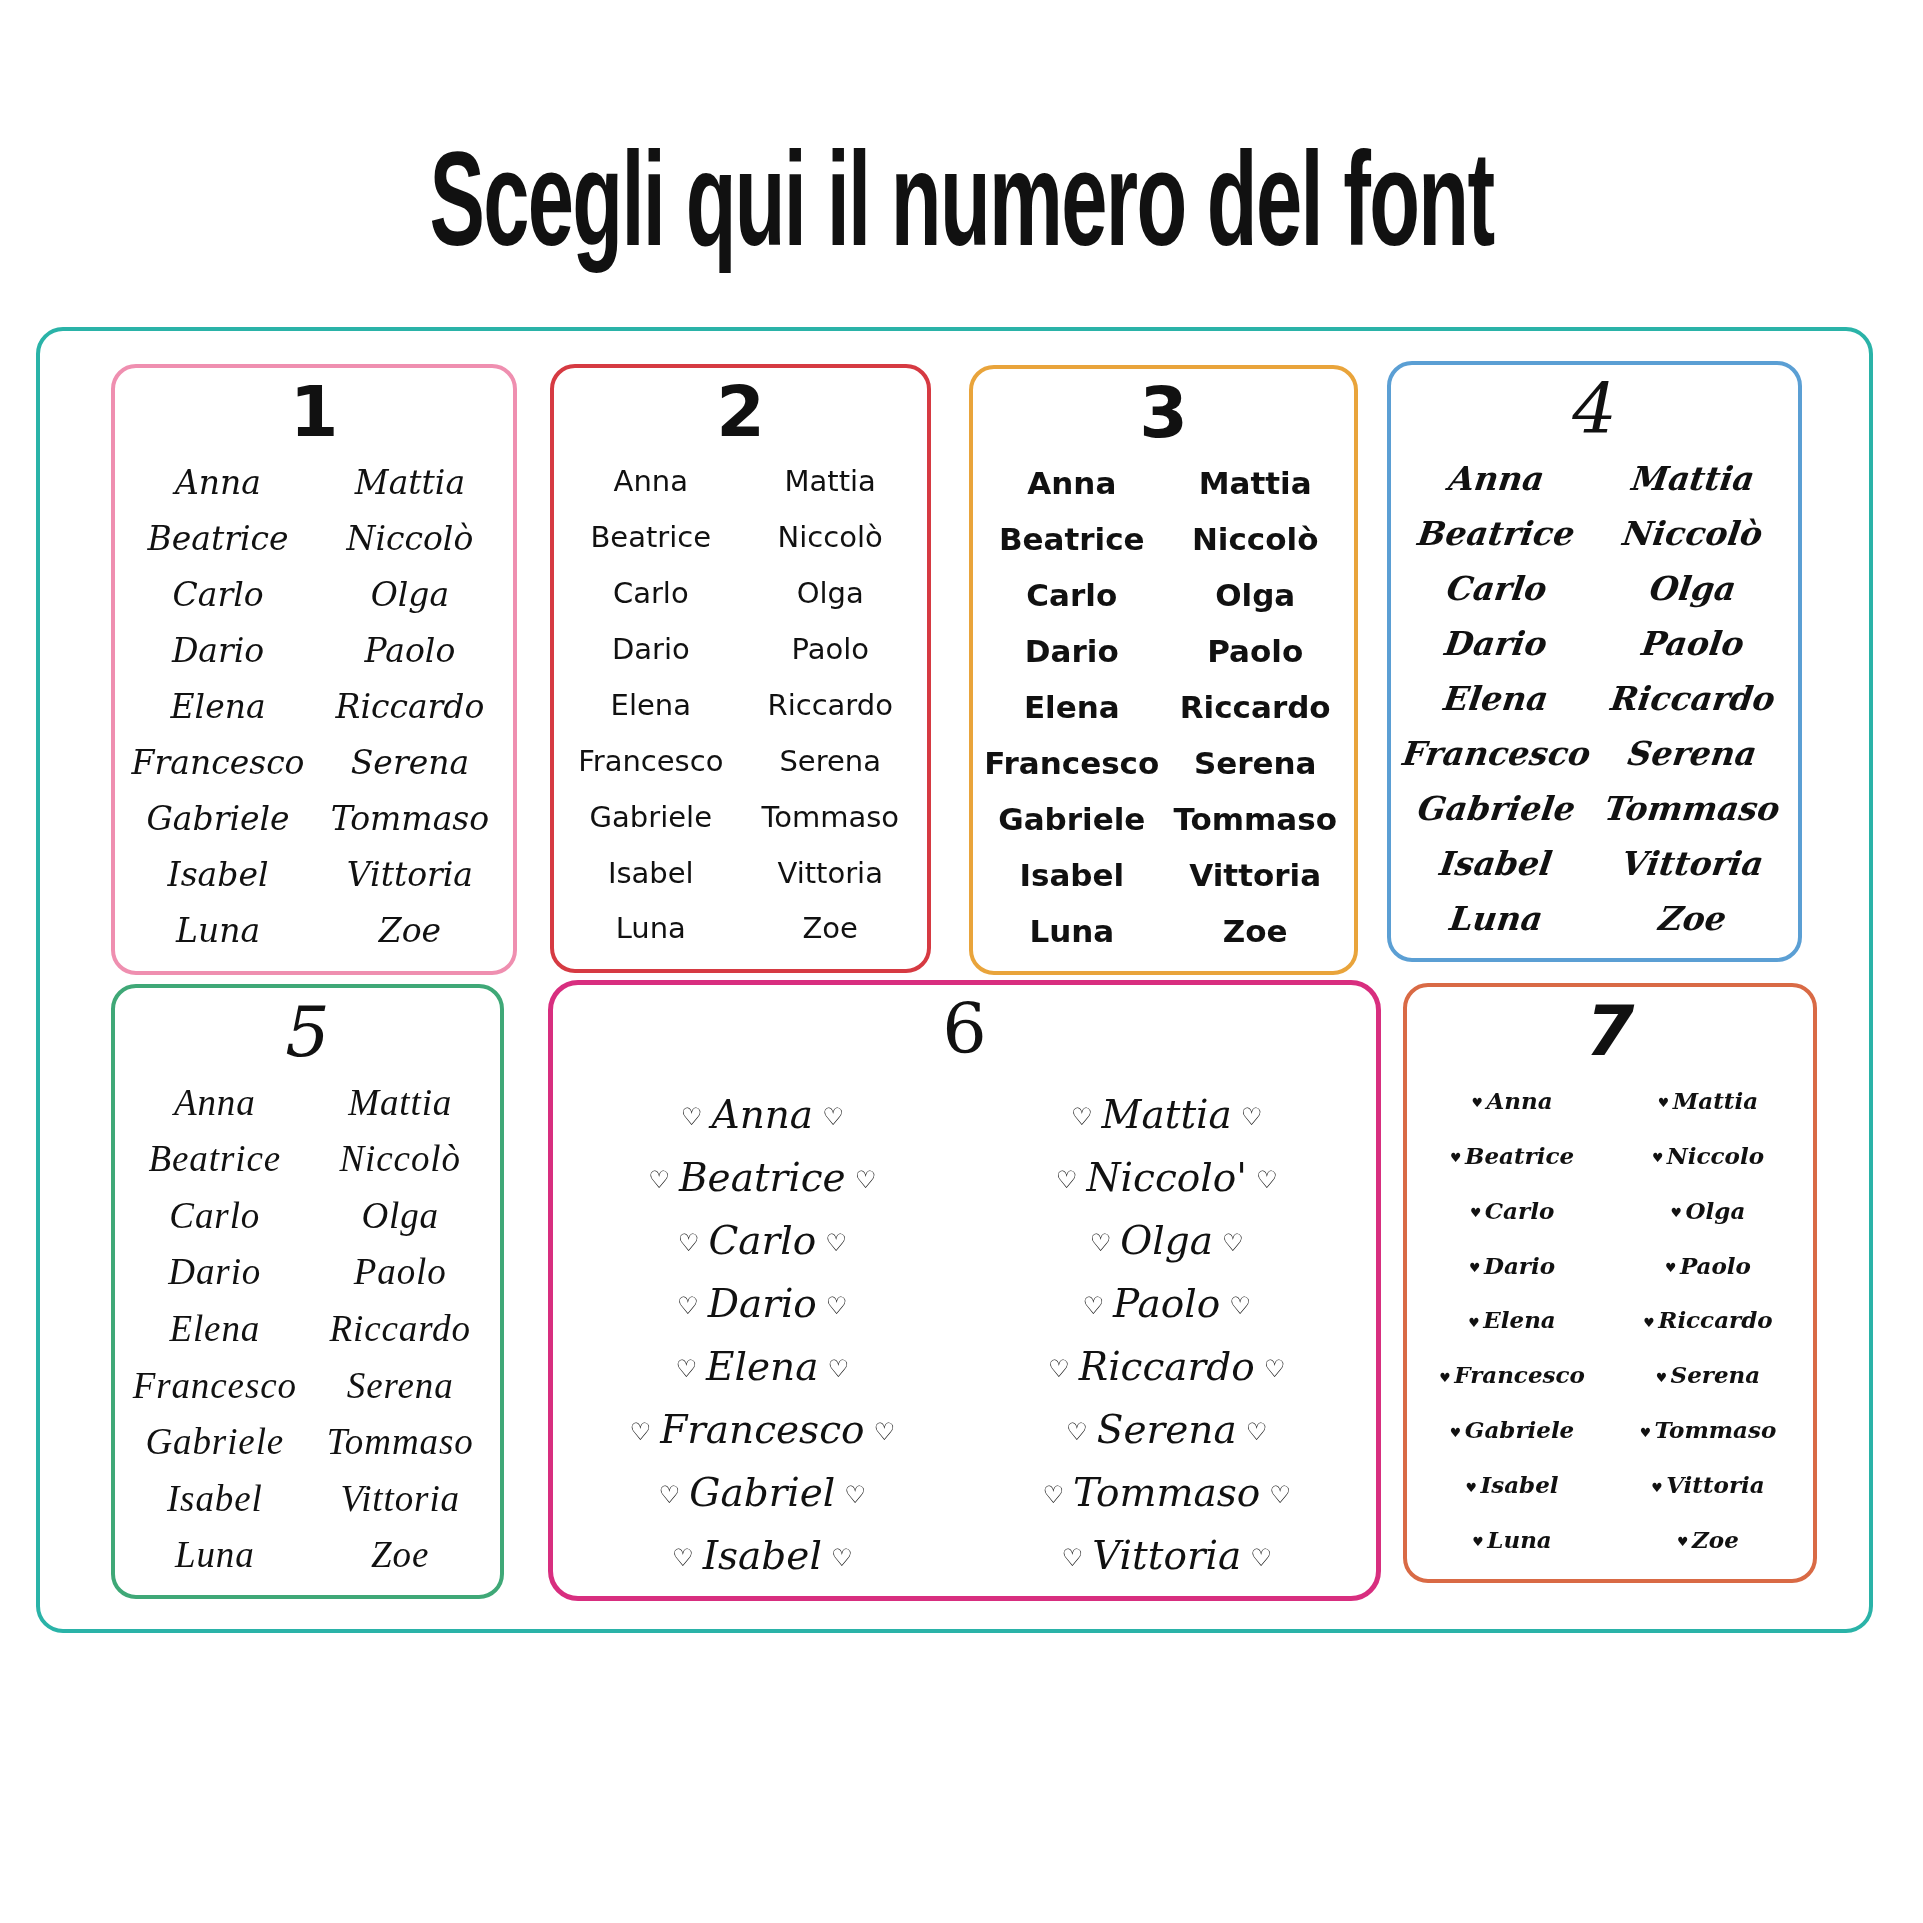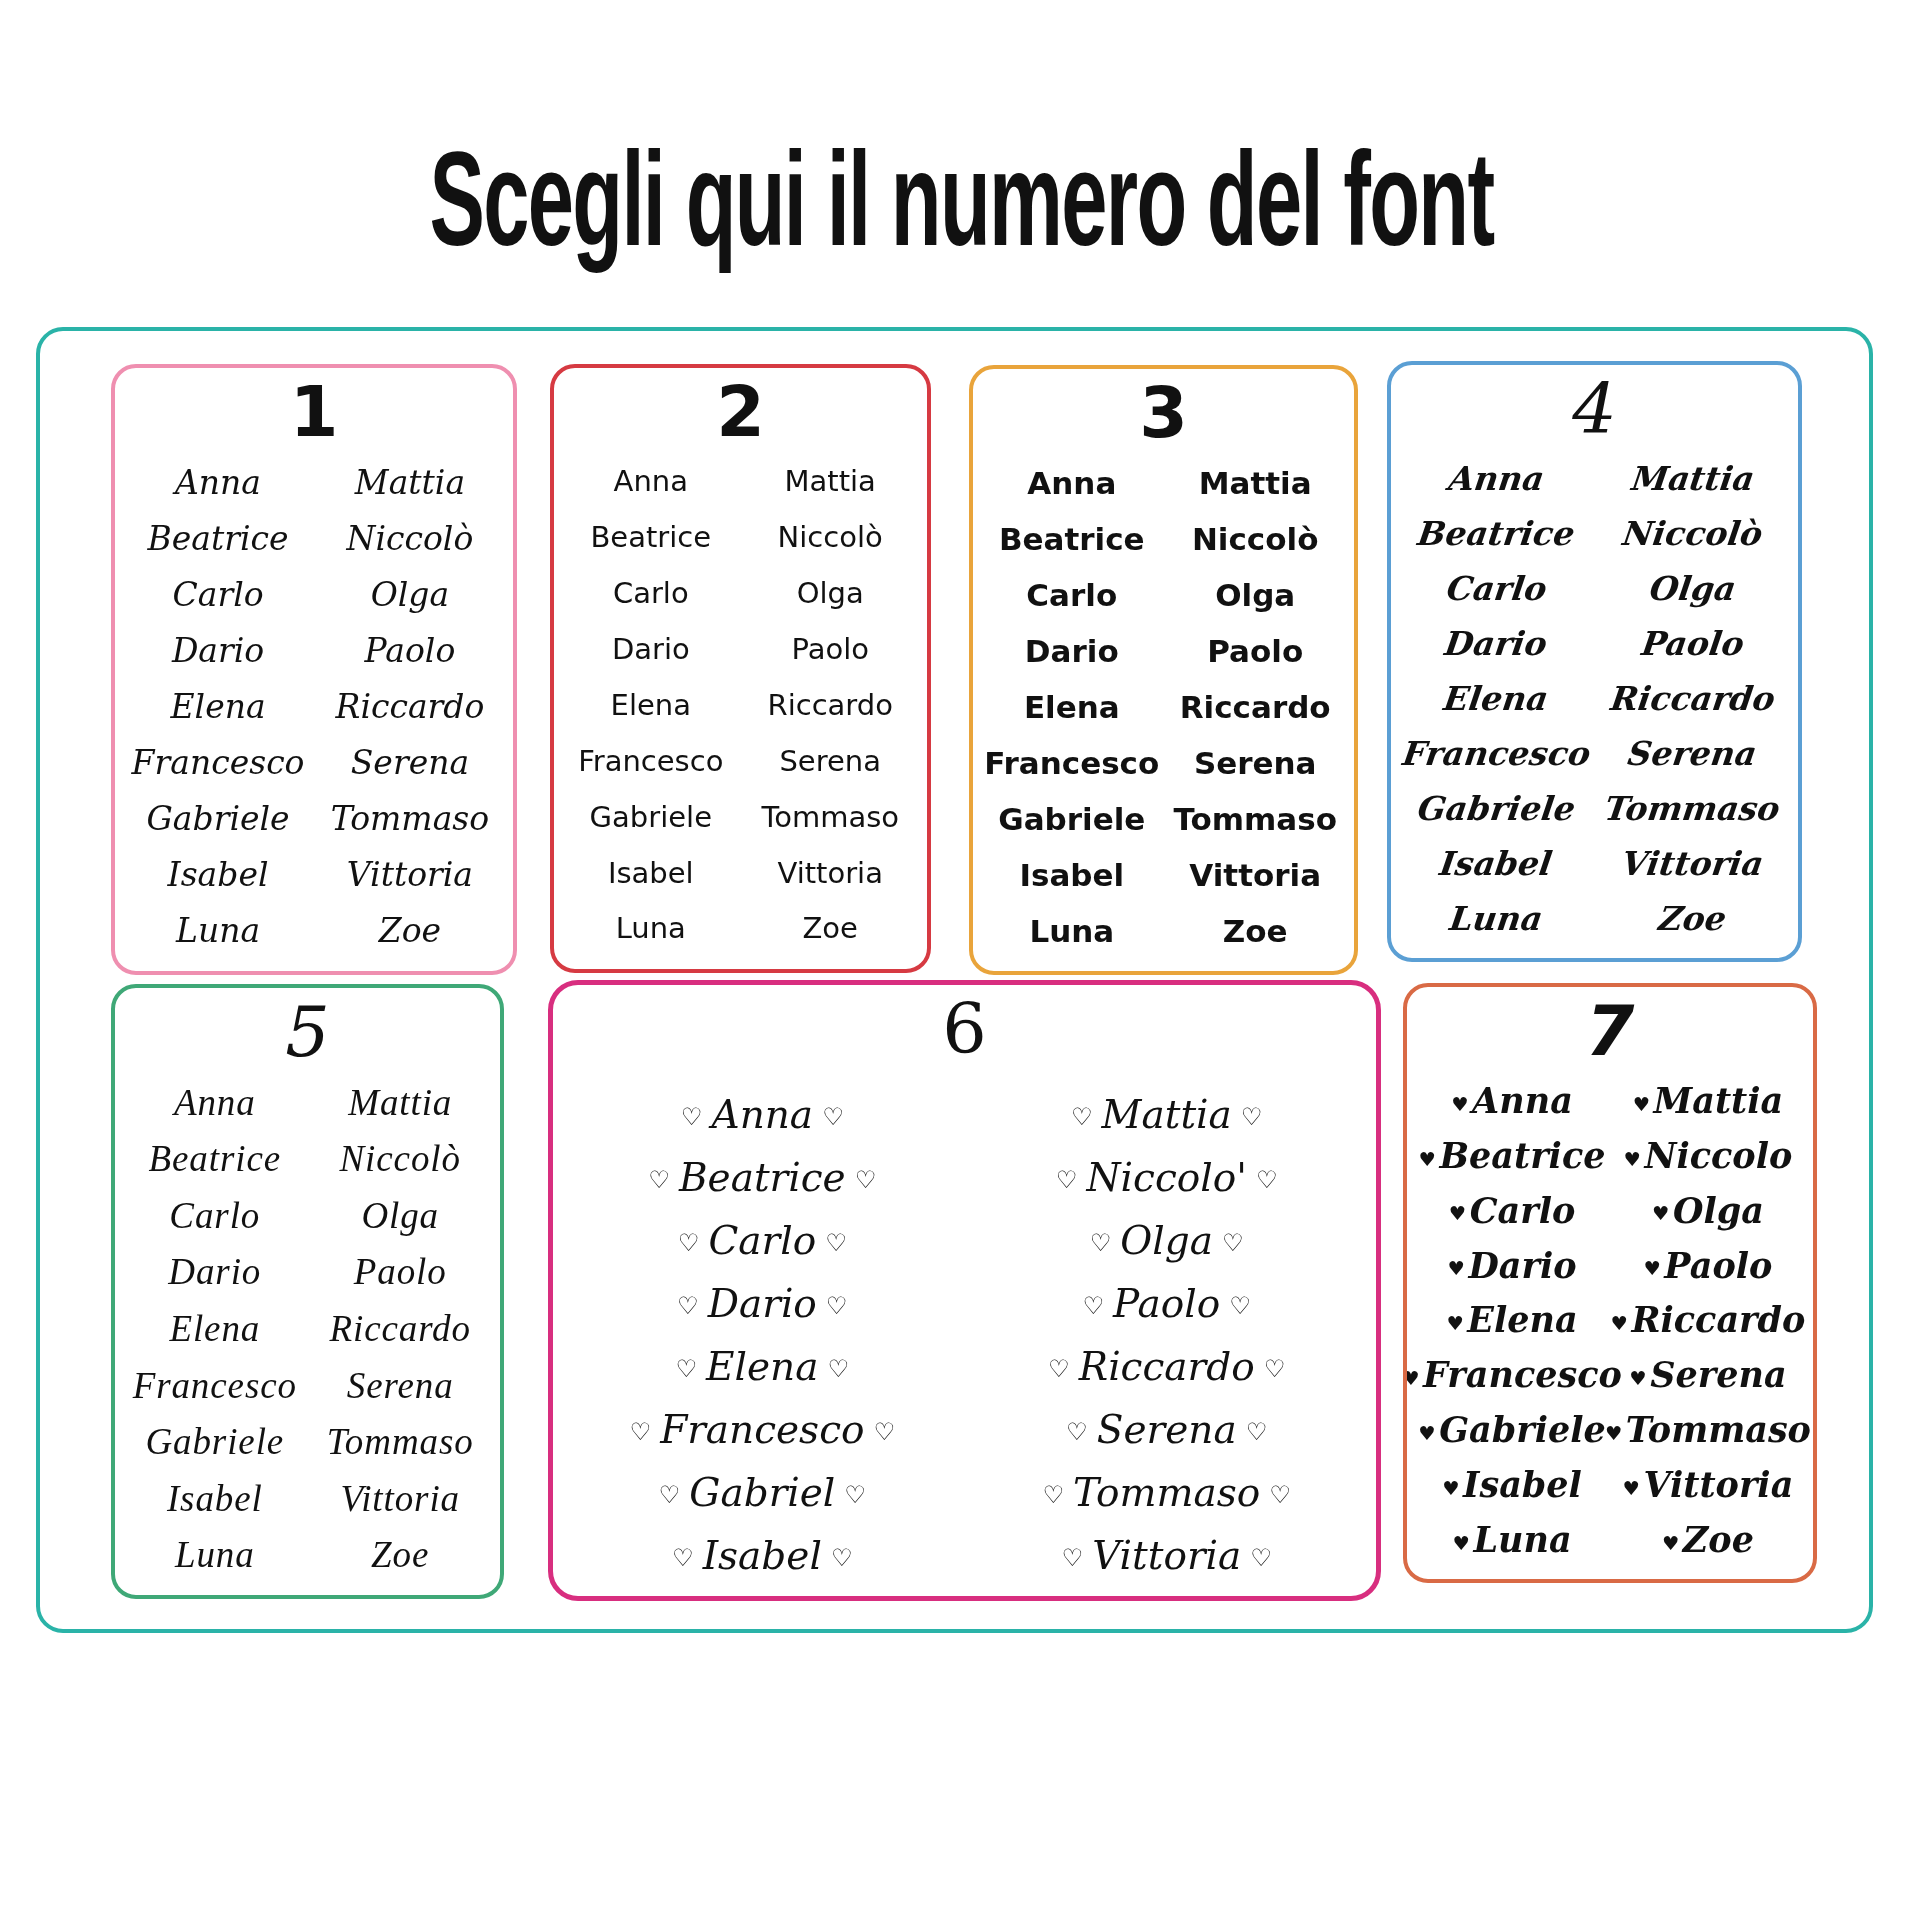--- a/index.html
+++ b/index.html
@@ -80,21 +80,21 @@
   }
   .name { white-space:nowrap; line-height:1; }
 
   
   .f1 .name { font-family:"DejaVu Serif", serif; font-style:italic; font-size:33px; }
   .f2 .name { font-family:"DejaVu Sans", sans-serif; font-size:29px; }
   .f3 .name { font-family:"DejaVu Sans", sans-serif; font-weight:700; font-size:31px; }
   .f4 .name { font-family:"DejaVu Serif", serif; font-style:italic; font-weight:700; font-size:33px; transform:skewX(-8deg); }
   .f5 .name { font-family:"Liberation Serif", serif; font-style:italic; font-size:37px; letter-spacing:0.9px; }
   .f6 .name { font-family:"DejaVu Serif", serif; font-style:italic; font-size:39px;margin-top:24px; }
-  .f7 .name { font-family:"DejaVu Serif", serif; font-style:italic; font-weight:700; font-size:35px; }
+  .f7 .name { font-family:"DejaVu Serif", serif; font-style:italic; font-weight:700; font-size:23px; }
 
   .deco {
     font-family:"DejaVu Sans", sans-serif;
     font-style:normal;
     font-weight:400;
     font-size:0.62em;
     vertical-align:12%;
     padding:0 9px;
   }
   .f7 .deco { padding:0 3.6px 0 0; font-size:0.55em; }

